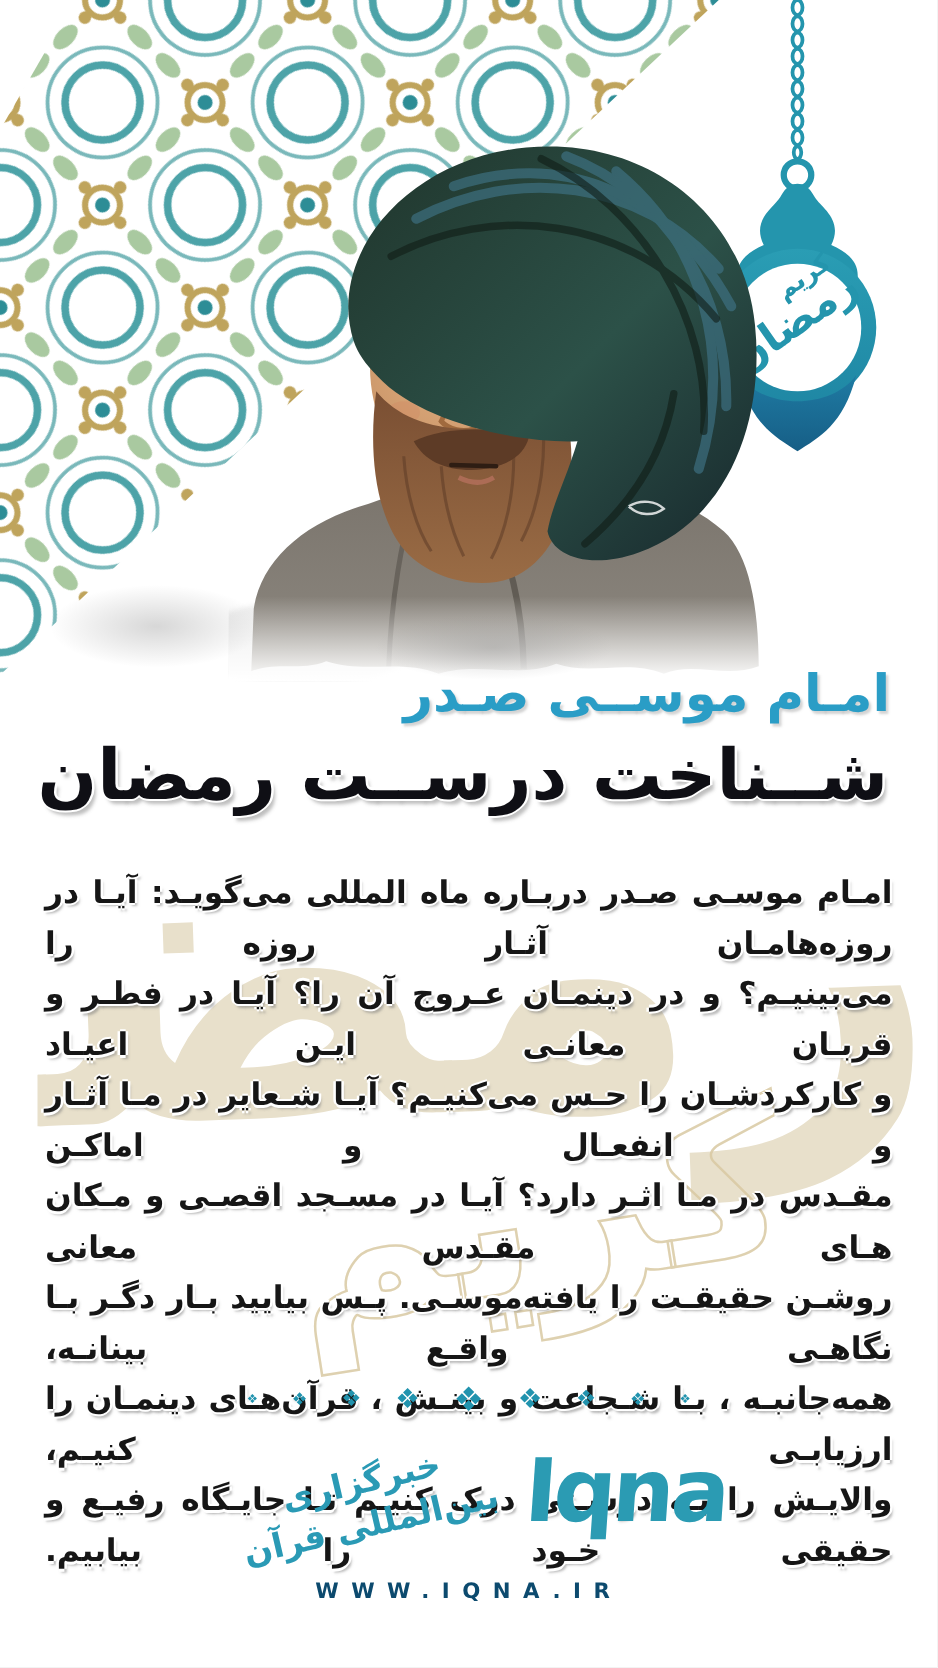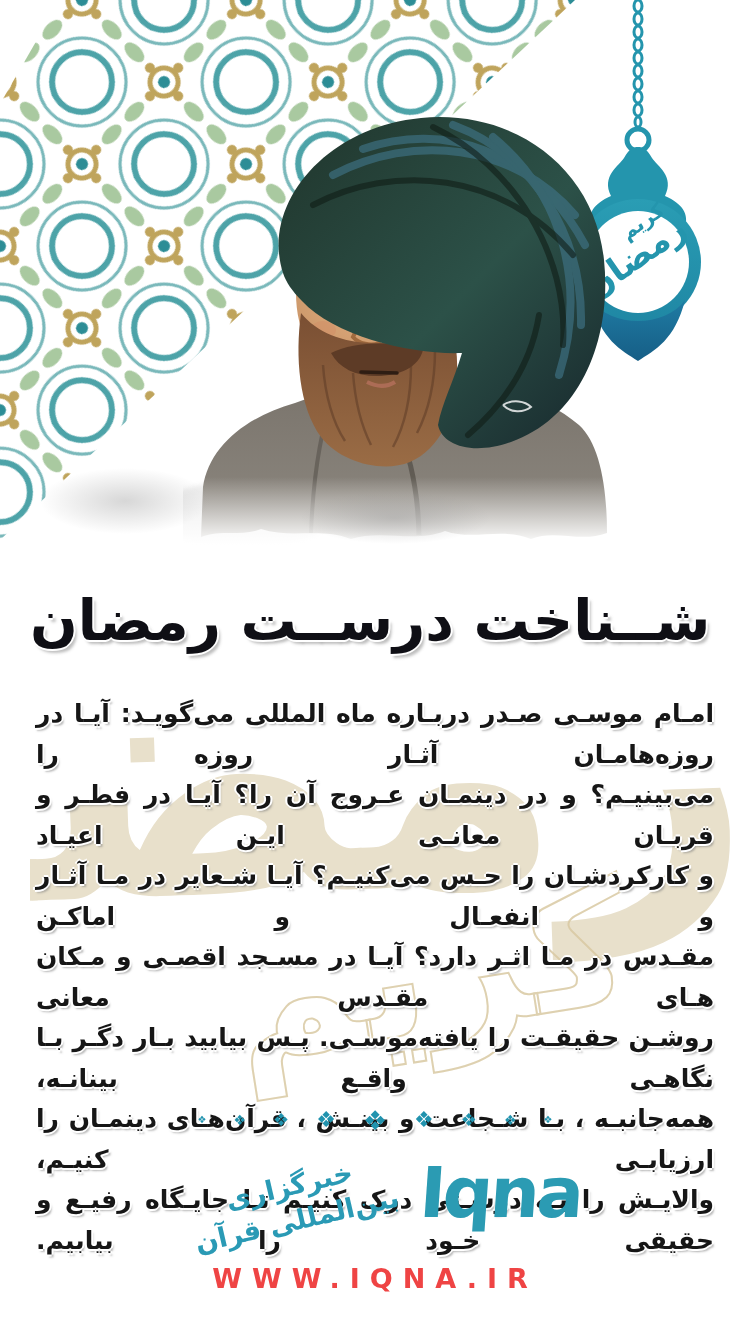--- a/index.html
+++ b/index.html
@@ -75,21 +75,21 @@
     font-size:27px;font-weight:bold;line-height:1.3;
     transform:rotate(-13deg);
   }
   .iqna-logo{
     position:absolute;top:1158px;left:420px;z-index:4;
     font-size:70px;font-weight:900;color:#2b9bb3;letter-spacing:-3px;
     transform:skewX(-4deg);line-height:1;
   }
   .site-url{
     position:absolute;top:1263px;left:0;right:0;z-index:4;
-    text-align:center;font-size:27px;font-weight:bold;color:#ef4444;
+    text-align:center;font-size:17px;font-weight:bold;color:#0c4a6e;
     letter-spacing:10px;text-decoration:none;
   }
 
   .smudge{
     position:absolute;z-index:0;border-radius:50%;
     background:radial-gradient(closest-side,rgba(140,140,140,.35),rgba(140,140,140,0));
   }
 </style>
 </head>
 <body>
@@ -270,20 +270,21 @@
   </svg>
 
   <div class="smudge" style="left:300px;top:492px;width:190px;height:52px;"></div>
   <div class="smudge" style="left:40px;top:468px;width:170px;height:66px;"></div>
 
   <div class="watermark">
     <div class="big">رمضان</div>
     <div class="sketch">كريم</div>
   </div>
 
+  <div class="subtitle">امـام موســی صـدر</div>
   <div class="title">شــناخت درســت رمضان</div>
 
   <div class="body-text">
     <div class="body-line">امـام موسـی صـدر دربـاره ماه المللی می‌گویـد: آیـا در روزه‌هامـان آثـار روزه را</div>
     <div class="body-line">می‌بینیـم؟ و در دینمـان عـروج آن را؟ آیـا در فطـر و قربـان معانـی ایـن اعیـاد</div>
     <div class="body-line">و کارکردشـان را حـس می‌کنیـم؟ آیـا شـعایر در مـا آثـار و انفعـال و اماکـن</div>
     <div class="body-line">مقـدس در مـا اثـر دارد؟ آیـا در مسـجد اقصـی و مـکان هـای مقـدس معانی</div>
     <div class="body-line">روشـن حقیقـت را یافته‌موسـی. پـس بیایید بـار دگـر بـا نگاهـی واقـع بینانـه،</div>
     <div class="body-line">همه‌جانبـه ، بـا شـجاعت و بینـش ، قرآن‌هـای دینمـان را ارزیابـی کنیـم،</div>
     <div class="body-line">والایـش را بـه درسـتی درک کنیـم تـا جایـگاه رفیـع و حقیقی خـود را بیابیم.</div>

